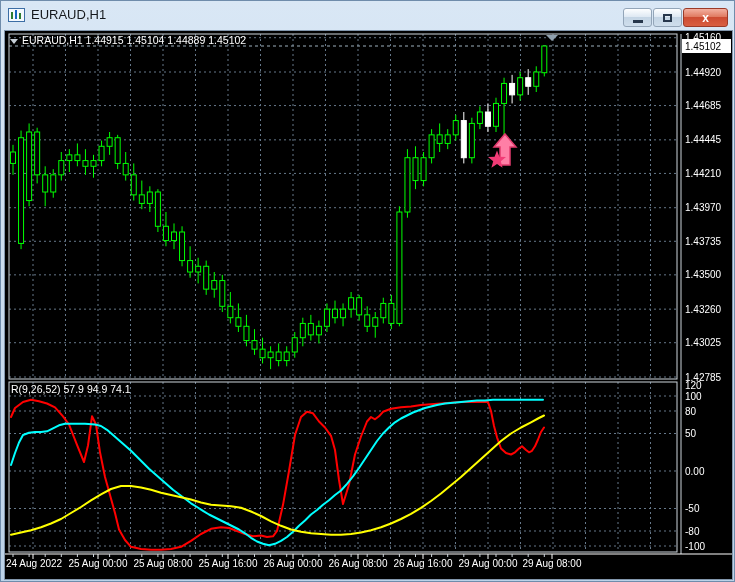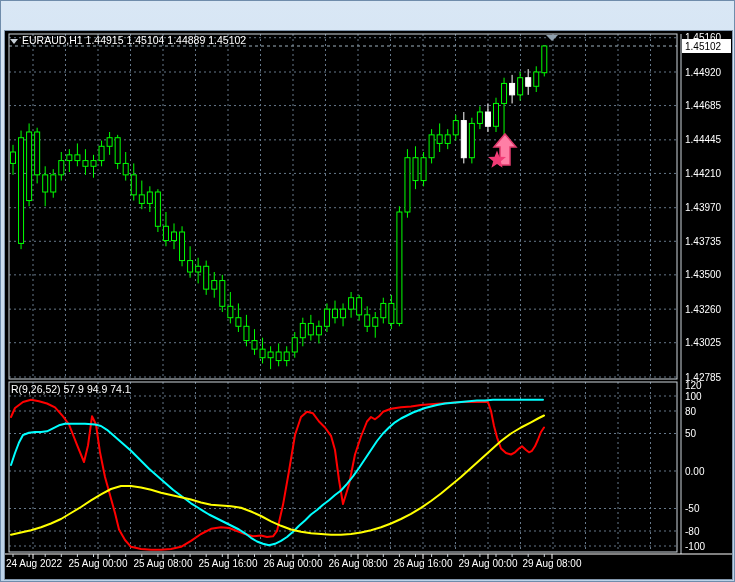--- a/index.html
+++ b/index.html
@@ -32,20 +32,42 @@
   .client{
     position:absolute;left:3px;top:29px;width:727px;height:548px;
     background:#000;border:1px solid #8296ac;box-sizing:content-box;
   }
   .client svg{position:absolute;left:0;top:0;}
 </style>
 </head>
 <body>
 
 <div class="window">
+  <div class="titlebar">
+    <span class="app-icon">
+      <svg width="17" height="16">
+        <rect x="0.5" y="1.5" width="16" height="13" fill="#f4f9ff" stroke="#3c6ea5"></rect>
+        <rect x="3" y="5" width="2" height="7" fill="#2e7d32"></rect>
+        <rect x="7" y="3" width="2" height="9" fill="#1565c0"></rect>
+        <rect x="11" y="6" width="2" height="6" fill="#2e7d32"></rect>
+      </svg>
+    </span>
+    <span class="title-text">EURAUD,H1</span>
+    <div class="win-buttons">
+      <div class="wbtn">
+          <span class="glyph-min"></span>
+        </div>
+      <div class="wbtn">
+          <span class="glyph-max"></span>
+        </div>
+      <div class="wbtn close">
+          <span>x</span>
+        </div>
+    </div>
+  </div>
   <div class="client">
     <svg id="chart" width="727" height="548" viewBox="0 0 727 548">
         <line x1="28" y1="3" x2="28" y2="348" stroke="#66788a" stroke-dasharray="2 3"></line>
         <line x1="28" y1="351" x2="28" y2="521" stroke="#66788a" stroke-dasharray="2 3"></line>
         <line x1="60.5" y1="3" x2="60.5" y2="348" stroke="#66788a" stroke-dasharray="2 3"></line>
         <line x1="60.5" y1="351" x2="60.5" y2="521" stroke="#66788a" stroke-dasharray="2 3"></line>
         <line x1="93" y1="3" x2="93" y2="348" stroke="#66788a" stroke-dasharray="2 3"></line>
         <line x1="93" y1="351" x2="93" y2="521" stroke="#66788a" stroke-dasharray="2 3"></line>
         <line x1="125.5" y1="3" x2="125.5" y2="348" stroke="#66788a" stroke-dasharray="2 3"></line>
         <line x1="125.5" y1="351" x2="125.5" y2="521" stroke="#66788a" stroke-dasharray="2 3"></line>

